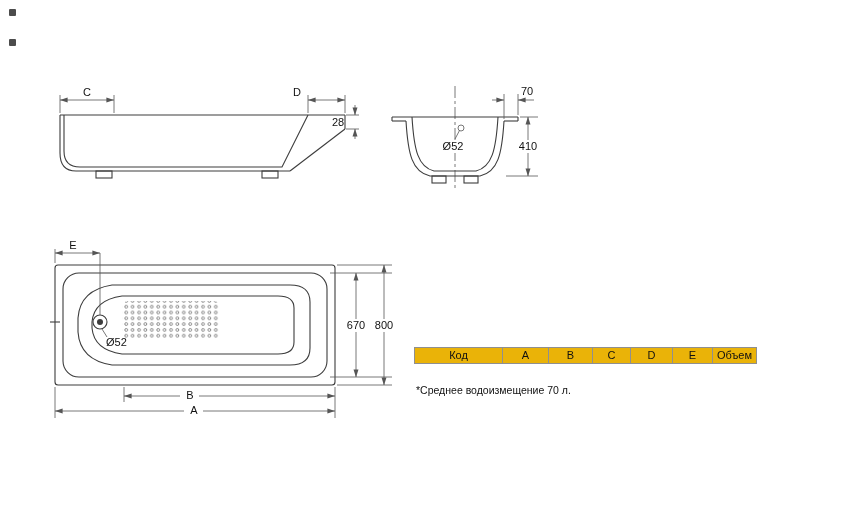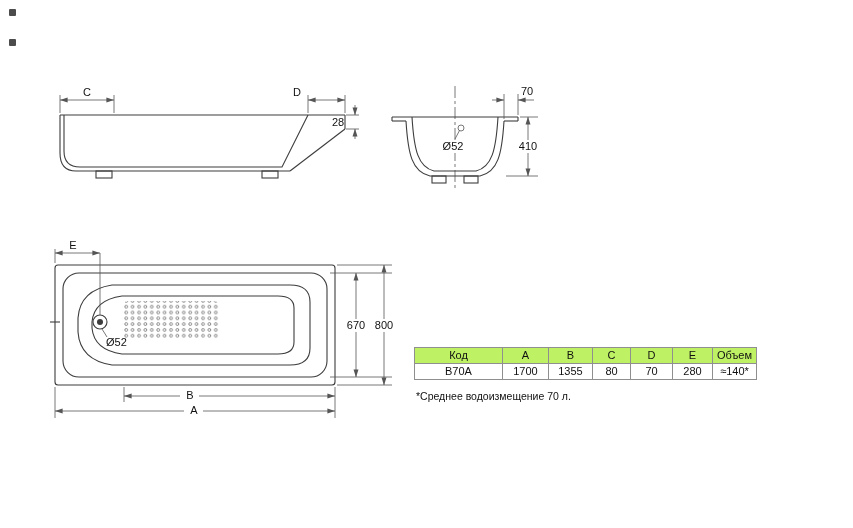--- a/index.html
+++ b/index.html
@@ -13,22 +13,22 @@
   .ev{left:380px;top:78px;}
   .tv{left:40px;top:240px;}
   svg text{font-family:"Liberation Sans","DejaVu Sans",sans-serif;font-size:11px;fill:#111;stroke:none;}
   .obj{stroke:#3d3d3d;stroke-width:1.1;fill:none;}
   .dim{stroke:#555;stroke-width:0.8;fill:none;}
   .bg{fill:#ffffff;stroke:none;}
   .spec{position:absolute;left:414px;top:347px;width:342px;}
   table{border-collapse:collapse;width:100%;table-layout:fixed;}
   th,td{border:1px solid #8f8f8f;font-size:11px;padding:1px 3px;text-align:center;
         font-weight:normal;line-height:13px;overflow:hidden;white-space:nowrap;}
-  thead th{background:#bef264;}
-  .footnote{margin-top:10px;font-size:10.5px;color:#111;padding-left:2px;}
+  thead th{background:#eab308;}
+  .footnote{margin-top:20px;font-size:10.5px;color:#111;padding-left:2px;}
 </style>
 </head>
 <body>
 
 <div class="canvas">
 
   <div class="mark m1"></div>
   <div class="mark m2"></div>
 
   <svg class="view sv" width="312" height="112" viewBox="0 0 312 112">
@@ -182,27 +182,18 @@
           <th>Код</th>
           <th>A</th>
           <th>B</th>
           <th>C</th>
           <th>D</th>
           <th>E</th>
           <th>Объем</th>
         </tr>
       </thead>
       <tbody>
-        <tr>
-          <td>B70A</td>
-          <td>1700</td>
-          <td>1355</td>
-          <td>80</td>
-          <td>70</td>
-          <td>280</td>
-          <td>≈140*</td>
-        </tr>
       </tbody>
     </table>
     <div class="footnote">*Среднее водоизмещение 70 л.</div>
   </div>
 
 </div>
 
 </body></html>

